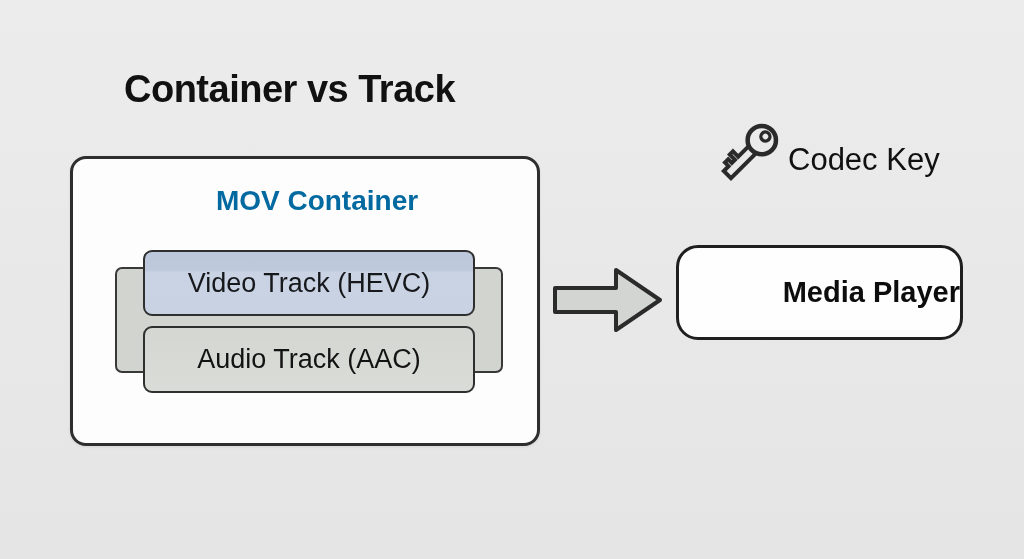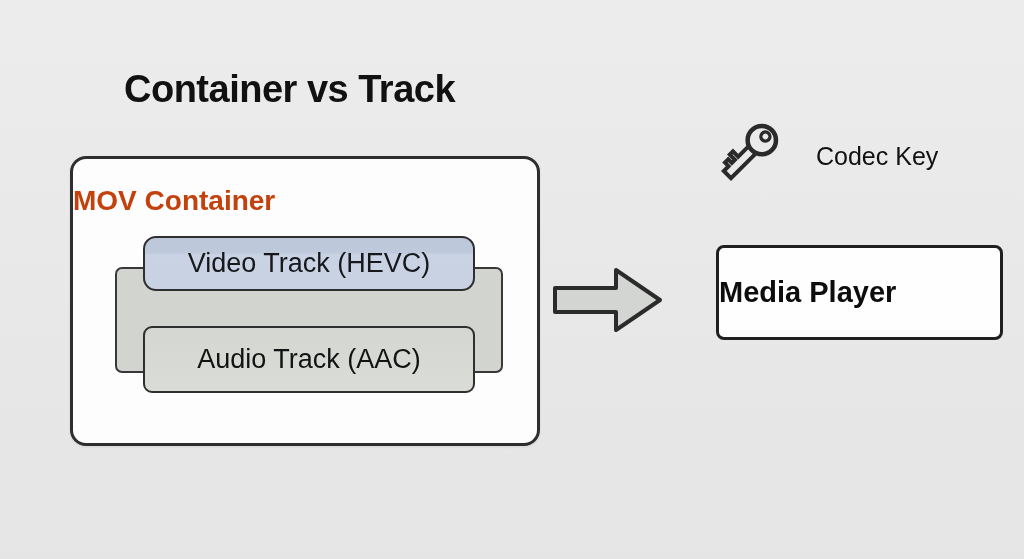--- a/index.html
+++ b/index.html
@@ -26,26 +26,26 @@
   .mov-box {
     left: 70px; top: 156px;
     width: 470px; height: 290px;
     background: #fdfdfd;
     border: 3px solid #2e2e2e;
     border-radius: 16px;
     box-sizing: border-box;
     box-shadow: 0 1px 3px rgba(0,0,0,0.08);
   }
   .mov-title {
-    left: 0; top: 26px;
+    left: 12px; top: 26px;
     width: 100%;
-    text-align: left;
+    text-align: center;
     font-size: 28px;
     font-weight: 700;
-    color: #c2410c;
+    color: #0369a1;
   }
   .back-plate {
     left: 42px; top: 108px;
     width: 388px; height: 106px;
     background: #d2d4d0;
     border: 2.5px solid #383838;
     border-radius: 7px;
     box-sizing: border-box;
   }
   .track {
@@ -55,54 +55,52 @@
     border-radius: 9px;
     box-sizing: border-box;
     display: flex;
     align-items: center;
     justify-content: center;
     font-size: 27px;
     font-weight: 400;
     color: #16181c;
   }
   .track-video {
-    top: 77px; height: 55px;
+    top: 91px; height: 66px;
     background: linear-gradient(to bottom, #bcc7db 0%, #bec9dc 29%, #cad3e3 33%, #c9d2e2 100%);
-    border-radius: 13px;
   }
   .track-audio {
     top: 167px; height: 67px;
     background: linear-gradient(to bottom, #d4d6d2 0%, #dadcd8 100%);
     color: #131313;
   }
 
   
   .flow-arrow { left: 550px; top: 264px; width: 116px; height: 72px; }
 
   
   .key-icon-wrap { left: 702px; top: 114px; width: 86px; height: 86px; }
   .codec-key-label {
-    left: 816px; top: 142px;
-    font-size: 25px;
+    left: 788px; top: 142px;
+    font-size: 31px;
     font-weight: 500;
     color: #111;
   }
 
   
   .player-box {
     left: 676px; top: 245px;
     width: 287px; height: 95px;
     background: #fefefe;
     border: 3px solid #1f1f1f;
-    border-radius: 8px;
+    border-radius: 22px;
     box-sizing: border-box;
     display: flex;
     align-items: center;
-    justify-content: flex-start;
-    margin-left: 40px;
+    justify-content: flex-end;
   }
   .player-title {
     font-size: 29px;
     font-weight: 700;
     color: #0d0d0d;
   }
   .player-caption {
     left: 670px; top: 350px;
     width: 320px;
     font-size: 22px;

